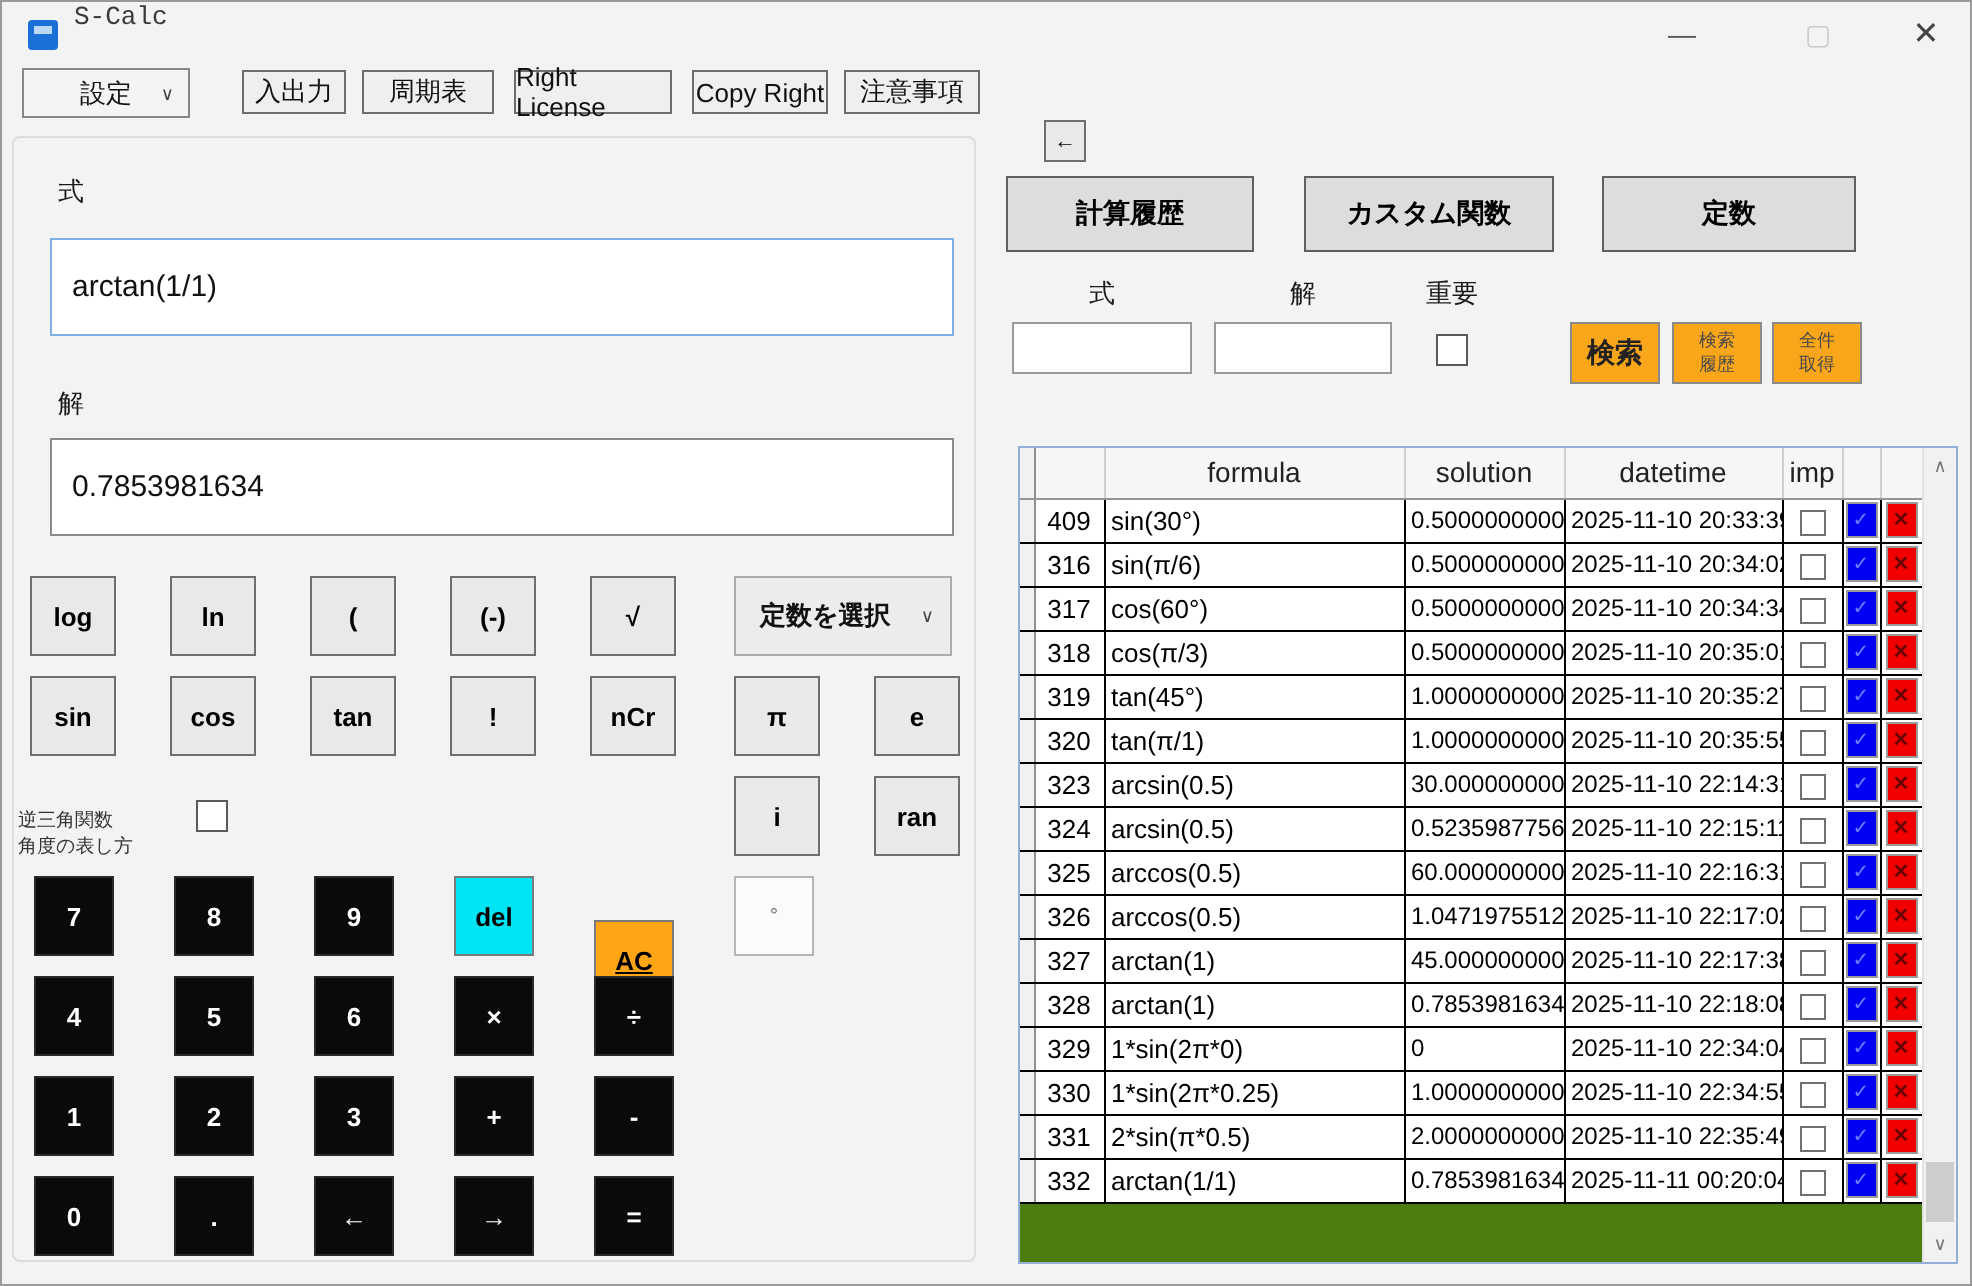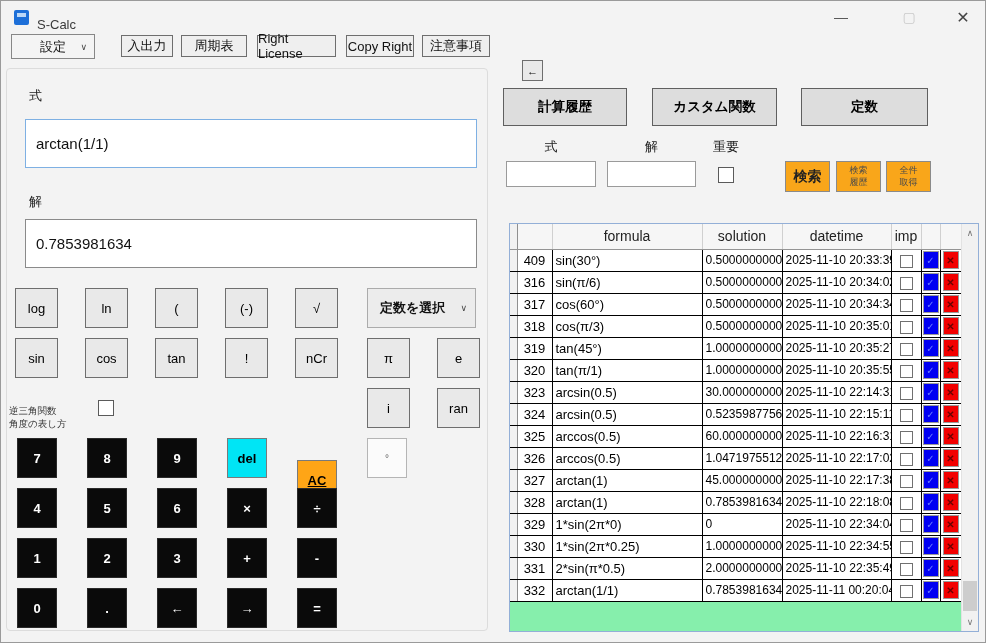--- a/index.html
+++ b/index.html
@@ -3,39 +3,39 @@
 <meta charset="utf-8">
 <style>
   * { box-sizing: border-box; }
   html,body { margin:0; padding:0; background:#e8e8e8; font-family:"Liberation Sans", sans-serif; }
   .app { position:relative; width:986px; height:643px; background:#f3f3f3; border:1px solid #9a9a9a; overflow:hidden; }
 
   
   .titlebar { position:absolute; left:0; top:0; width:100%; height:32px; background:#f3f3f3; }
   .app-icon { position:absolute; left:13px; top:9px; width:15px; height:15px; background:#1d6fd8; border-radius:2px; }
   .app-icon::after { content:""; position:absolute; left:3px; top:3px; width:9px; height:4px; background:#bcd8f7; }
-  .title-text { position:absolute; left:36px; top:16px; font-size:13px; color:#3a3a3a; }
+  .title-text { position:absolute; left:36px; top:0; font-size:13px; color:#3a3a3a;font-family:Liberation Mono, monospace; }
   .win-btn { position:absolute; top:0; width:46px; height:32px; display:flex; align-items:center; justify-content:center; font-size:14px; color:#5a5a5a; }
   .win-min { left:817px; }
   .win-max { left:885px; color:#c9c9c9; }
   .win-close { left:939px; font-size:16px; color:#444; }
 
   
   .combo-settings { position:absolute; left:10px; top:33px; width:84px; height:25px; background:#f4f4f4; border:1px solid #878787; display:flex; align-items:center; justify-content:center; font-size:13px; color:#111; }
   .combo-settings .chev { position:absolute; right:7px; font-size:9px; color:#444; }
   .tb-btn { position:absolute; top:34px; height:22px; background:#efefef; border:1px solid #6e6e6e; font-size:13px; color:#111; display:flex; align-items:center; justify-content:center; }
 
   
   .panel-left { position:absolute; left:5px; top:67px; width:482px; height:563px; border:1px solid #dcdcdc; border-radius:4px; }
   .io-label { position:absolute; font-size:13px; color:#1a1a1a; }
   .io-input { position:absolute; left:24px; width:452px; height:49px; background:#fff; font-size:15px; color:#111; padding:0 10px; outline:none; }
   .in-formula { top:118px; border:1px solid #7eb0e3; }
   .in-solution { top:218px; border:1px solid #8a8a8a; }
 
-  .fnkey { position:absolute; width:43px; height:40px; background:#e9e9e9; border:1px solid #6e6e6e; display:flex; align-items:center; justify-content:center; font-size:13px; font-weight:normal; color:#000; }
+  .fnkey { position:absolute; width:43px; height:40px; background:#e9e9e9; border:1px solid #6e6e6e; display:flex; align-items:center; justify-content:center; font-size:13px; font-weight:bold; color:#000; }
   .combo-const { position:absolute; left:366px; top:287px; width:109px; height:40px; background:#ececec; border:1px solid #ababab; display:flex; align-items:center; font-size:13px; font-weight:600; color:#111; padding-left:12px; }
   .combo-const .chev { position:absolute; right:8px; font-size:9px; color:#444; font-weight:normal; }
   .invtrig-label { position:absolute; left:8px; top:403px; font-size:9.5px; line-height:1.4; color:#333; }
   .cbox { position:absolute; width:16px; height:16px; background:#fff; border:1px solid #5a5a5a; }
 
   .kpkey { position:absolute; width:40px; height:40px; display:flex; align-items:center; justify-content:center; font-size:13px; font-weight:bold; }
   .kp-dark { background:#0a0a0a; color:#fff; border:1px solid #2a2a2a; }
   .kp-cyan { background:#00e5f5; color:#000; border:1px solid #7a7a7a; }
   .kp-orange { background:#ffa516; color:#000; border:1px solid #7a7a7a; }
   .kp-light { background:#fbfbfb; color:#666; border:1px solid #b5b5b5; font-size:10px; font-weight:normal; }
@@ -44,21 +44,21 @@
   .btn-collapse { position:absolute; left:521px; top:59px; width:21px; height:21px; background:#e9e9e9; border:1px solid #6e6e6e; display:flex; align-items:center; justify-content:center; font-size:11px; color:#000; }
   .nav-btn { position:absolute; top:87px; height:38px; background:#dddddd; border:1px solid #5f5f5f; display:flex; align-items:center; justify-content:center; font-size:13.5px; font-weight:bold; color:#000; }
   .srch-label { position:absolute; top:137px; font-size:13px; color:#1a1a1a; text-align:center; }
   .srch-input { position:absolute; top:160px; height:26px; background:#fff; border:1px solid #9a9a9a; font-size:13px; padding:0 5px; outline:none; }
   .btn-orange { position:absolute; top:160px; width:45px; height:31px; background:#f9a61a; border:1px solid #8a8a8a; display:flex; flex-direction:column; align-items:center; justify-content:center; color:#333; }
   .btn-orange.big { font-size:14px; font-weight:600; color:#222; }
   .btn-orange.small { font-size:9px; line-height:1.3; color:#4a4a4a; }
 
   
   .tbl-wrap { position:absolute; left:508px; top:222px; width:470px; height:409px; border:1px solid #93afd7; background:#fafafa; display:flex; }
-  .grid-area { width:451px; overflow:hidden; background:#86efac; }
+  .grid-area { width:451px; overflow:hidden; background:#4d7c0f; }
   table.grid { border-collapse:collapse; table-layout:fixed; width:451px; }
   .grid th { height:25px; background:#f6f6f6; font-weight:normal; font-size:14px; color:#222; border-right:1px solid #d0d0d0; border-bottom:1px solid #949494; overflow:hidden; white-space:nowrap; padding:0 2px; }
   .grid th.rowhdr, .grid td.rowhdr { background:#f1f1f1; border-right:1px solid #8f8f8f; padding:0; }
   .grid td { height:22px; background:#fff; border-right:1px solid #000; border-bottom:1px solid #000; font-size:13px; color:#000; padding:0 3px; white-space:nowrap; overflow:hidden; }
   .grid td.c-num { text-align:center; }
   .grid td.c-sol { font-size:12px; }
   .grid td.c-dt { font-size:12px; }
   .grid td.c-imp, .grid td.c-act { text-align:center; padding:0; }
   .cb-sm { width:13px; height:13px; border:1px solid #707070; background:#fff; display:inline-block; vertical-align:middle; }
   .act-btn { width:16px; height:18px; margin:0 auto; display:flex; align-items:center; justify-content:center; font-size:10px; }

